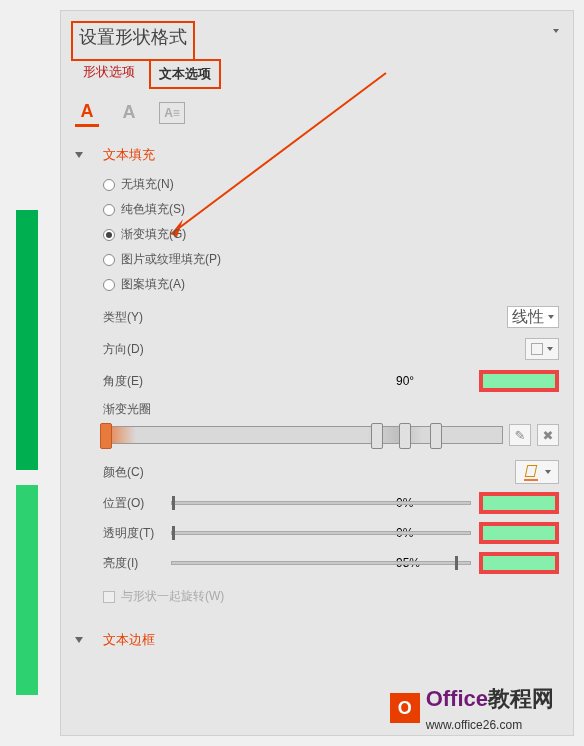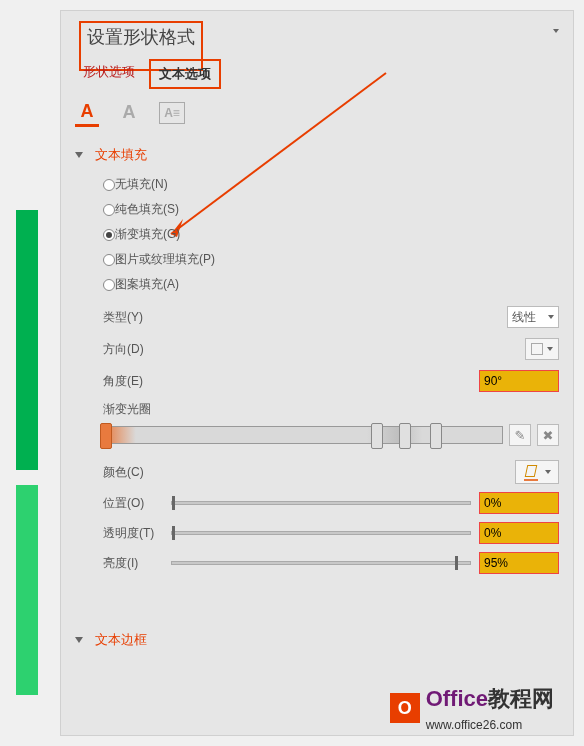--- a/index.html
+++ b/index.html
@@ -31,23 +31,23 @@
       background: #2dd16f;
     }
     .panel {
       position: absolute;
       left: 60px; right: 10px; top: 10px; bottom: 10px;
       background: #e6e6e6;
       border: 1px solid #d0d0d0;
     }
     .title-box {
       position: absolute;
-      left: 18px; top: 10px;
+      left: 10px; top: 10px;
       border: 2px solid #e83e00;
-      padding: 2px 6px 20px 6px;
+      padding: 2px 6px 10px 6px;
     }
     .title-box span {
       font-size: 18px;
       color: #444;
     }
     .tabs {
       position: absolute;
       left: 14px; top: 48px;
       display: flex;
       gap: 6px;
@@ -90,33 +90,33 @@
       width: 230px; height: 180px;
       pointer-events: none;
     }
     .section {
       position: absolute;
       left: 14px; right: 14px;
     }
     .sec-fill { top: 135px; }
     .sec-border { top: 620px; }
     .sec-header {
-      display: flex; align-items: center; gap: 12px;
+      display: flex; align-items: center; gap: 20px;
       font-size: 13px; color: #e83e00; font-weight: normal;
       cursor: pointer;
     }
     .sec-header .tri {
       width: 0; height: 0;
       border-left: 4px solid transparent;
       border-right: 4px solid transparent;
       border-top: 6px solid #666;
     }
     .radios { margin-top: 12px; margin-left: 28px; }
     .radio-row {
-      display: flex; align-items: center; 
+      display: flex; align-items: center; gap: 6px;
       margin-bottom: 8px; font-size: 12px; color: #555;
     }
     .radio {
       width: 12px; height: 12px; border-radius: 50%;
       border: 1px solid #888; background: #fff;
       display: inline-flex; align-items: center; justify-content: center;
     }
     .radio.checked::after {
       content: ''; width: 6px; height: 6px; border-radius: 50%;
       background: #444;
@@ -139,21 +139,21 @@
       border-left: 3px solid transparent;
       border-right: 3px solid transparent;
       border-top: 4px solid #666;
     }
     .combo {
       display: flex; align-items: center;
       min-width: 52px; height: 22px;
       border: 1px solid #bbb; background: #fff;
       padding: 0 4px; justify-content: space-between;
     }
-    .combo span { font-size: 12px; }
+    .combo span { font-size: 16px; }
     .gradient-region { margin-top: 4px; }
     .grad-label { font-size: 12px; color: #555; margin-bottom: 6px; }
     .grad-row { display: flex; align-items: center; gap: 6px; }
     .grad-bar {
       flex: 1; height: 18px;
       background: linear-gradient(to right, #e87a3e 0%, #d9d9d9 8%, #d9d9d9 66%, #bfbfbf 74%, #d9d9d9 80%, #d9d9d9 100%);
       border: 1px solid #999; position: relative;
     }
     .stop {
       position: absolute; top: -4px;
@@ -192,21 +192,21 @@
     .slider-track {
       flex: 1; height: 4px; background: #c8c8c8;
       border: 1px solid #aaa; position: relative; margin: 0 8px;
     }
     .slider-thumb {
       position: absolute; width: 3px; height: 14px;
       background: #666; top: -6px;
     }
     .spinner {
       display: flex; width: 80px; height: 22px;
-      border: 1px solid #ef4444; background: #eab308;
+      border: 4px solid #ef4444; background: #86efac; justify-content: flex-end;
     }
     .spinner input {
       flex: 1; border: none; font-size: 12px; padding: 0 4px;
       background: transparent; outline: none;
     }
     .checkbox-row {
       display: flex; align-items: center; gap: 6px;
       margin-top: 10px; font-size: 12px; color: #aaa;
     }
     .chk { width: 12px; height: 12px; border: 1px solid #bbb; background: #eee; }
@@ -362,20 +362,24 @@
       <span class="slider-label">亮度(I)</span>
       <div class="slider-track">
         <div class="slider-thumb" style="left:95%;"></div>
       </div>
       <div class="spinner">
         <input value="95%" style="">
 
       </div>
     </div>
 
+    <div class="checkbox-row">
+      <span class="chk"></span>
+      <span>与形状一起旋转(W)</span>
+    </div>
   </div>
 
   <div class="section sec-border">
     <div class="sec-header">
       <span class="tri"></span>
       <span>文本边框</span>
     </div>
   </div>
 
 </div>

